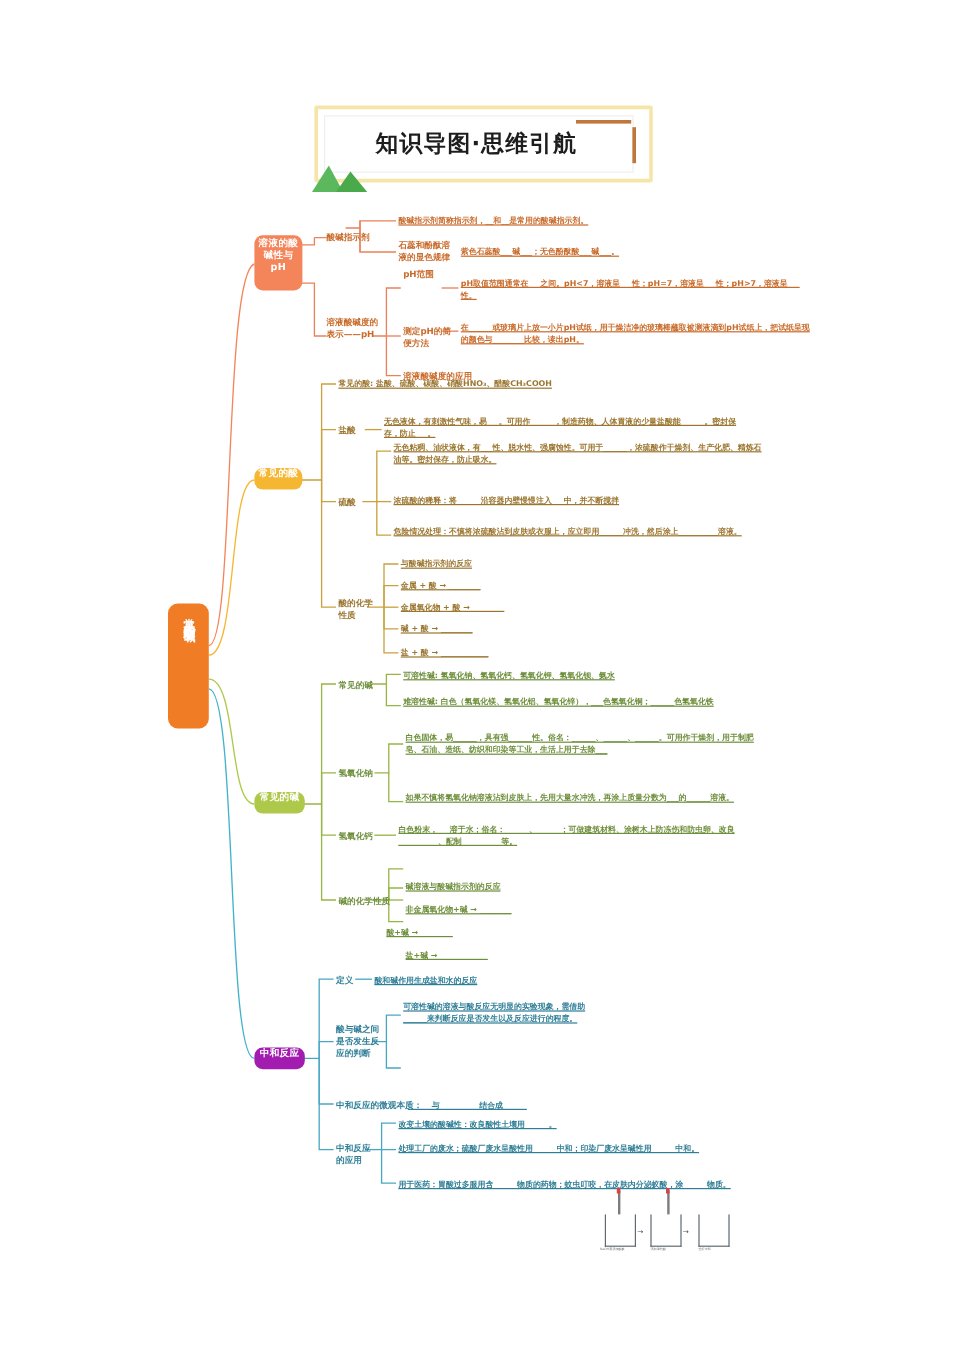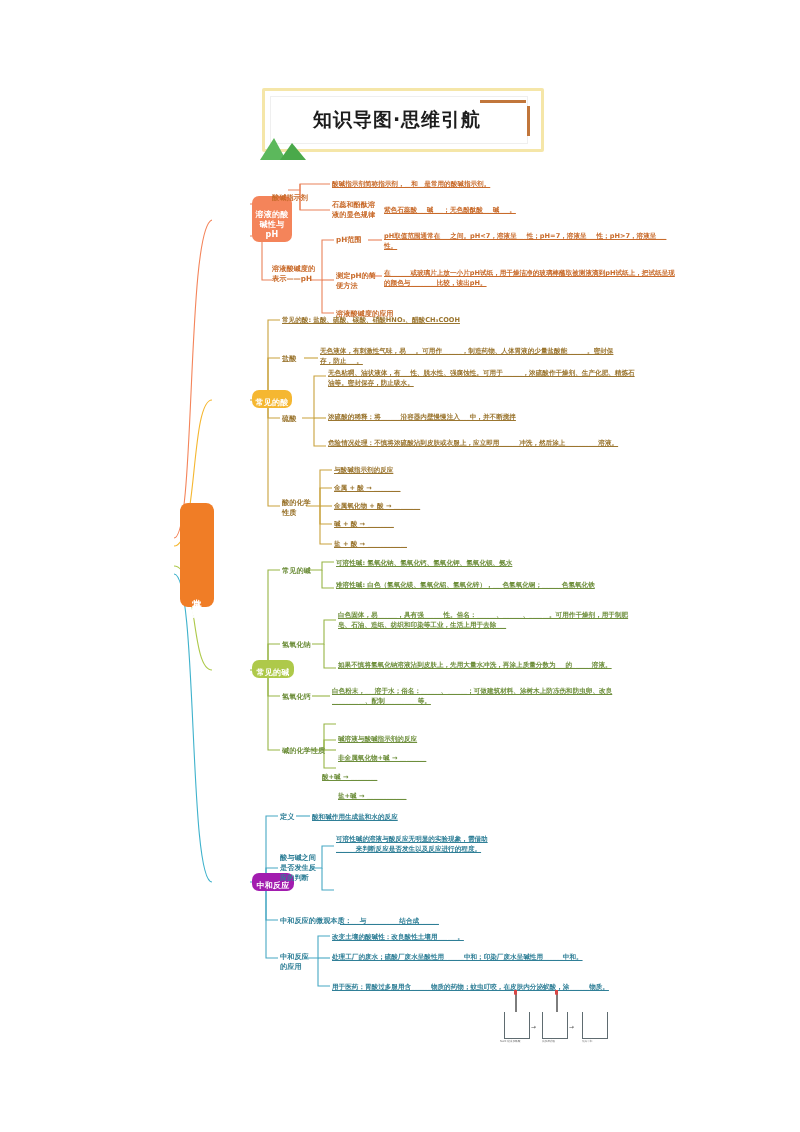--- a/index.html
+++ b/index.html
@@ -17,22 +17,22 @@
        font-size:19px;font-weight:bold;color:#1d1d1d;letter-spacing:1px;}
   #banner .tick-h{position:absolute;right:18px;top:12px;width:46px;height:3px;background:#c1763b;}
   #banner .tick-v{position:absolute;right:14px;top:18px;width:3px;height:30px;background:#c1763b;}
   #banner .mtn{position:absolute;left:0px;top:46px;width:58px;height:26px;}
 
   
   #map{position:absolute;left:0;top:168px;width:800px;height:870px;}
   #wires{position:absolute;left:0;top:0;width:800px;height:870px;}
 
   .node{position:absolute;border-radius:7px;color:#fff;font-weight:bold;
-        display:flex;align-items:flex-end;justify-content:center;text-align:center;
-        font-size:8px;line-height:1.25;letter-spacing:.3px;margin-left:40px;}
+        display:flex;align-items:flex-start;justify-content:center;text-align:center;
+        font-size:8px;line-height:1.25;letter-spacing:.3px;}
   .root{width:34px;left:140px;top:335px;height:104px;border-radius:8px;
         font-size:10px;padding:4px 0;box-sizing:border-box;}
   .root span{writing-mode:vertical-rl;text-orientation:upright;line-height:1.3;letter-spacing:2px;}
 
   
   .t2{position:absolute;font-size:7.2px;font-weight:bold;line-height:1.4;}
   
   .t3{position:absolute;font-size:6.6px;font-weight:bold;line-height:1.55;text-decoration:underline;}
 
   .c-orange{color:#c96b2b;}
@@ -136,21 +136,21 @@
 <div class="node" style="left:212px;top:28px;width:40px;height:46px;background:#f4845a;padding:2px;box-sizing:border-box;">
   <span>溶液的酸碱性与pH</span>
 </div>
 
 <div class="t2 c-orange" style="left:272px;top:25px;width:60px;font-family:Liberation Serif, serif;">酸碱指示剂</div>
 <div class="t3 c-orange" style="left:332px;top:11px;width:330px;">酸碱指示剂简称指示剂，__和__是常用的酸碱指示剂。</div>
 <div class="t2 c-orange" style="left:332px;top:32px;width:48px;">石蕊和酚酞溶液的显色规律</div>
 <div class="t3 c-orange" style="left:384px;top:37px;width:280px;">紫色石蕊酸___碱___；无色酚酞酸___碱___。</div>
 
 <div class="t2 c-orange" style="left:272px;top:96px;width:50px;">溶液酸碱度的表示——pH</div>
-<div class="t2 c-orange" style="left:336px;top:67px;width:36px;">pH范围</div>
+<div class="t2 c-orange" style="left:336px;top:56px;width:36px;">pH范围</div>
 <div class="t3 c-orange" style="left:384px;top:63px;width:290px;">pH取值范围通常在___之间。pH&lt;7，溶液呈___性；pH=7，溶液呈___性；pH&gt;7，溶液呈___性。</div>
 <div class="t2 c-orange" style="left:336px;top:103px;width:44px;">测定pH的简便方法</div>
 <div class="t3 c-orange" style="left:384px;top:100px;width:292px;">在______或玻璃片上放一小片pH试纸，用干燥洁净的玻璃棒蘸取被测液滴到pH试纸上，把试纸呈现的颜色与________比较，读出pH。</div>
 <div class="t2 c-orange" style="left:336px;top:141px;width:120px;">溶液酸碱度的应用</div>
 
 <div class="node" style="left:212px;top:222px;width:40px;height:18px;background:#f5b731;">
   <span>常见的酸</span>
 </div>
 
 <div class="t3 c-amber" style="left:282px;top:147px;width:330px;">常见的酸: 盐酸、硫酸、碳酸、硝酸HNO₃、醋酸CH₃COOH</div>

